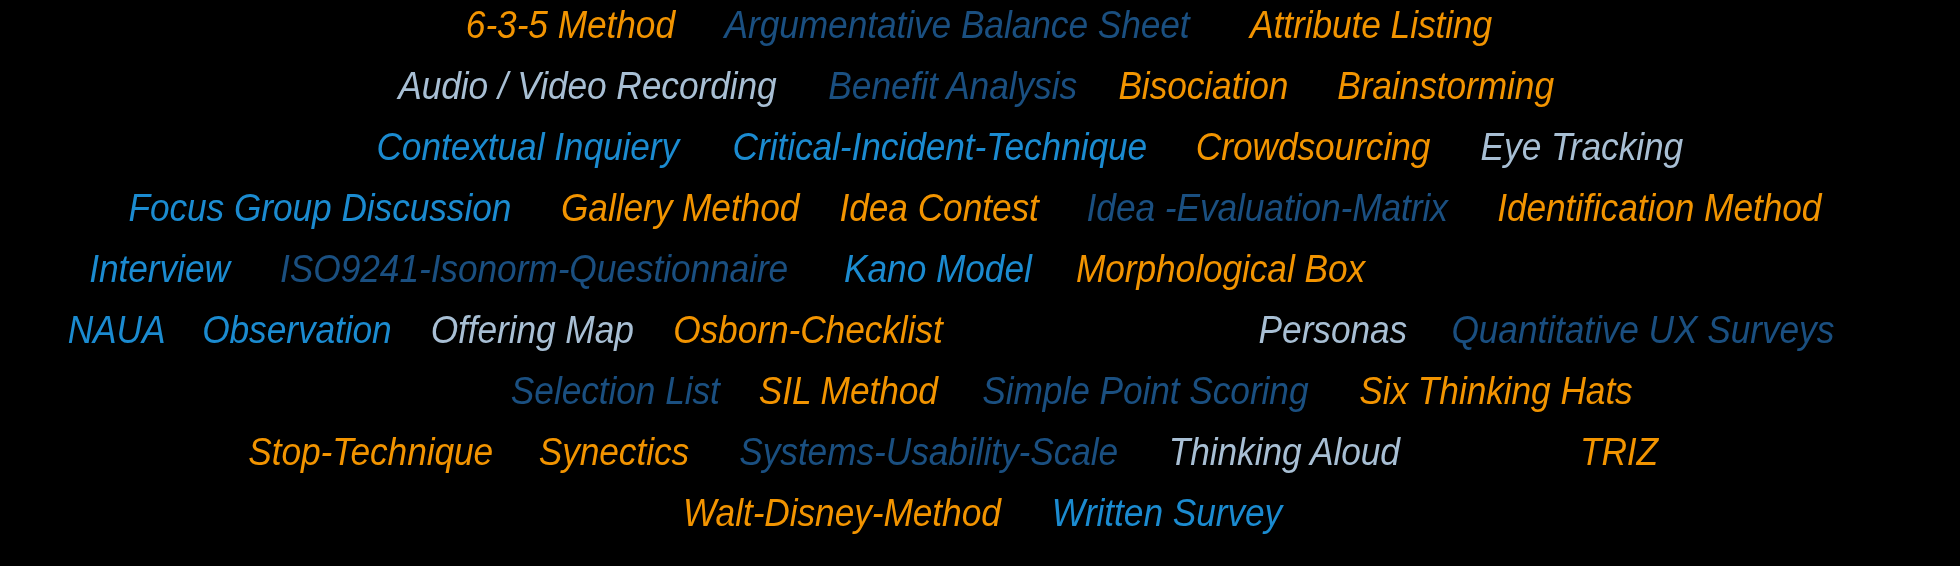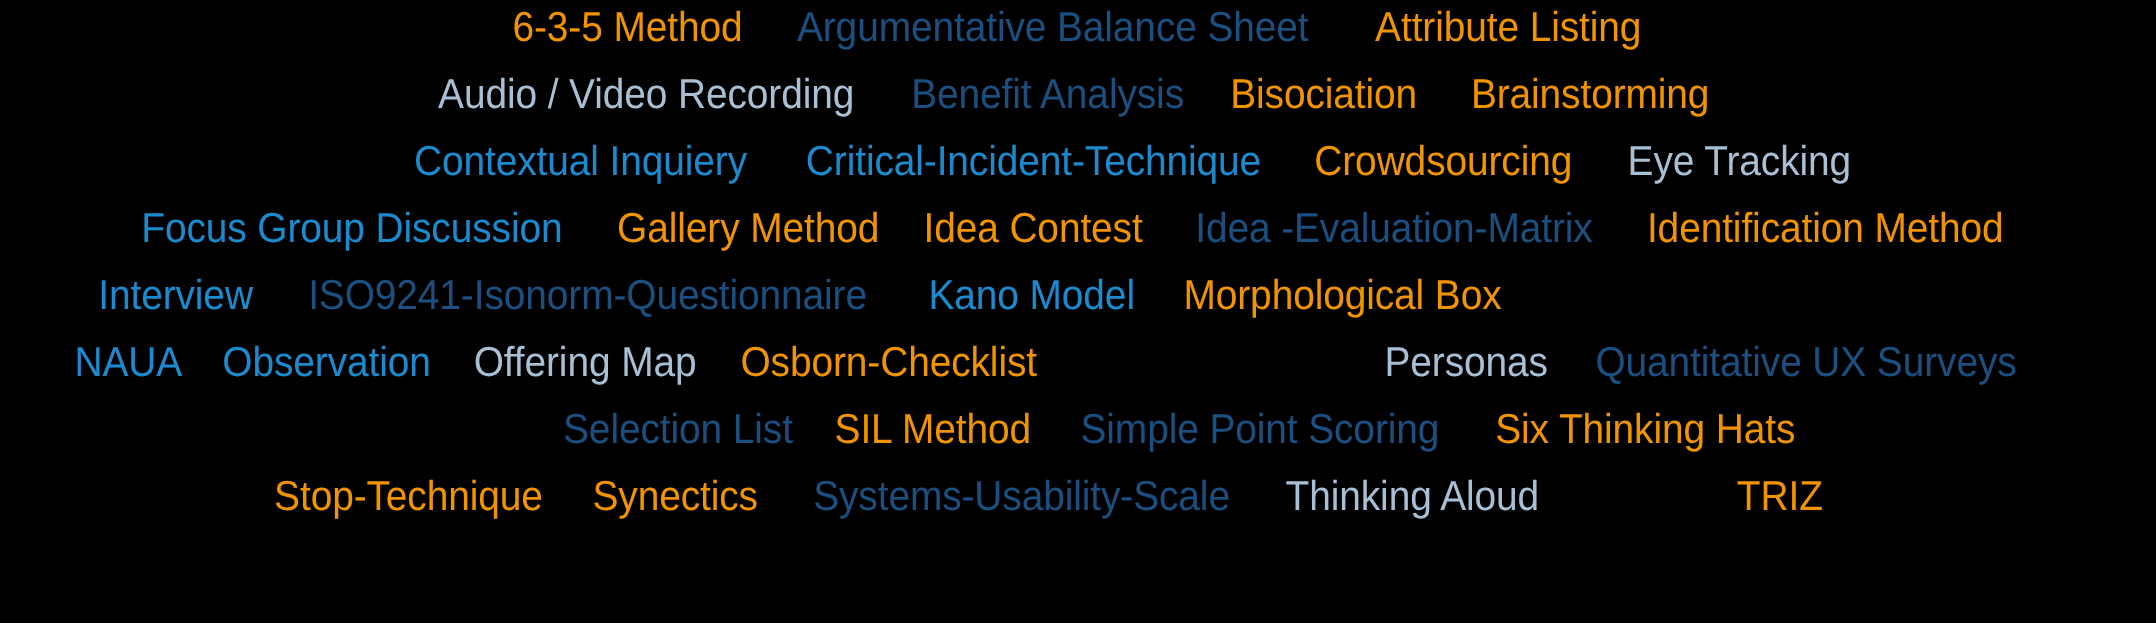--- a/index.html
+++ b/index.html
@@ -29,20 +29,21 @@
 
   .cloud-row {
     display: flex;
     flex-direction: row;
     align-items: baseline;
     justify-content: center;
     width: 100%;
     height: 61px;
     line-height: 61px;
     white-space: nowrap;
+    font-style: italic;
   }
 
   .cloud-term {
     display: inline-block;
     font-size: 38px;
     line-height: 1;
     font-weight: 400;
     letter-spacing: -0.1px;
     transform: scaleX(0.93);
     transform-origin: center center;
@@ -130,13 +131,18 @@
       <span class="cloud-term c-orange" style="color: rgb(242, 148, 0);">Stop-Technique</span>
       <span style="flex: 0 0 30px; width: 30px;"></span>
       <span class="cloud-term c-orange" style="color: rgb(242, 148, 0);">Synectics</span>
       <span style="flex: 0 0 30px; width: 30px;"></span>
       <span class="cloud-term c-navy" style="color: rgb(26, 79, 128);">Systems-Usability-Scale</span>
       <span style="flex: 0 0 28px; width: 28px;"></span>
       <span class="cloud-term c-gray" style="color: rgb(168, 191, 212);">Thinking Aloud</span>
       <span style="flex: 0 0 168px; width: 168px;"></span>
       <span class="cloud-term c-orange" style="color: rgb(242, 148, 0);">TRIZ</span>
     </div>
+    <div class="cloud-row" style="transform: translateX(1px);">
+      <span class="cloud-term c-orange" style="color: rgb(242, 148, 0);">Walt-Disney-Method</span>
+      <span style="flex: 0 0 30px; width: 30px;"></span>
+      <span class="cloud-term c-blue" style="color: rgb(27, 139, 208);">Written Survey</span>
+    </div>
   </div>
 
 </body></html>

